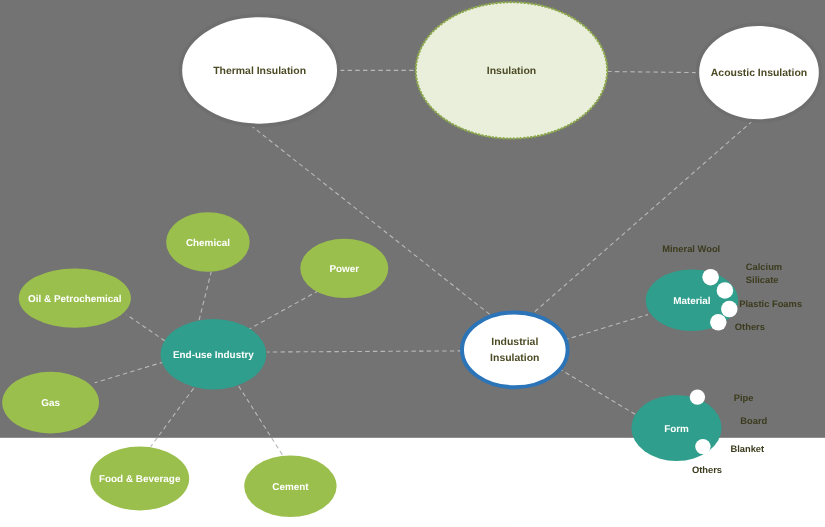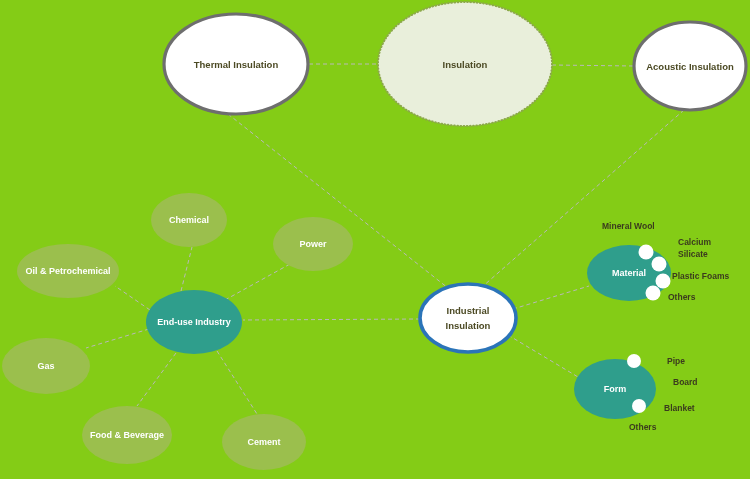--- a/index.html
+++ b/index.html
@@ -10,22 +10,22 @@
   }
   body {
     width: 750px;
     height: 479px;
     overflow: hidden;
     font-family: "Liberation Sans", sans-serif;
   }
   #diagram-root {
     position: relative;
     width: 750px;
-    height: 479px;
-    background: #84cc16;
+    height: 398px;
+    background: #737373;
   }
   svg#mindmap {
     display: block;
     width: 750px;
     height: 479px;
   }
   .edge {
     fill: none;
     stroke: #b9b9b9;
     stroke-width: 1;

